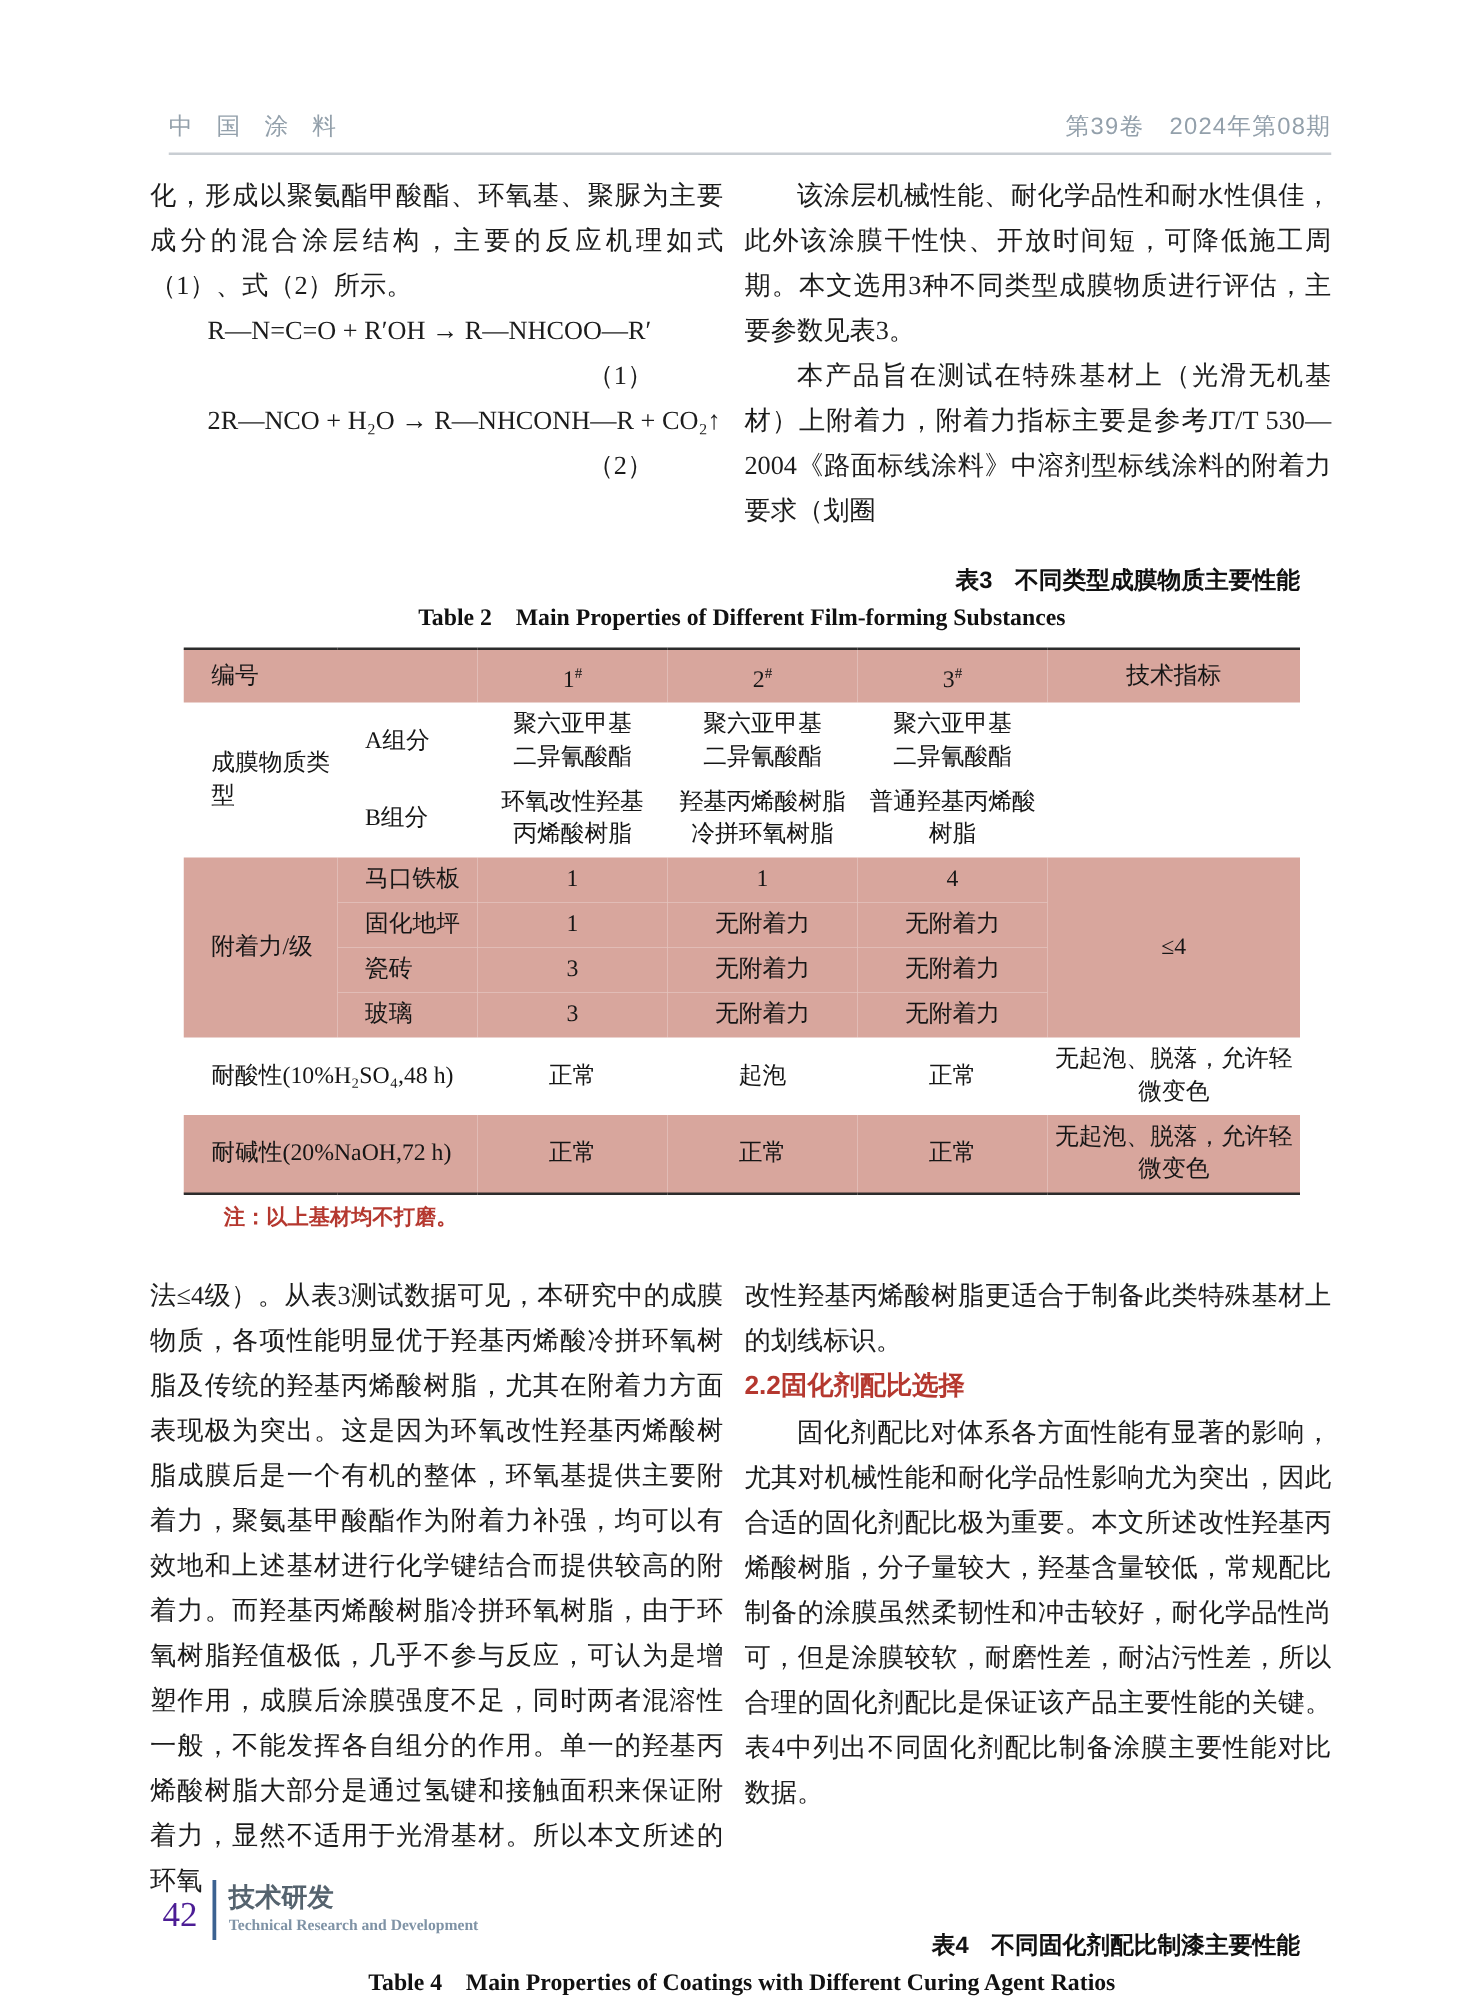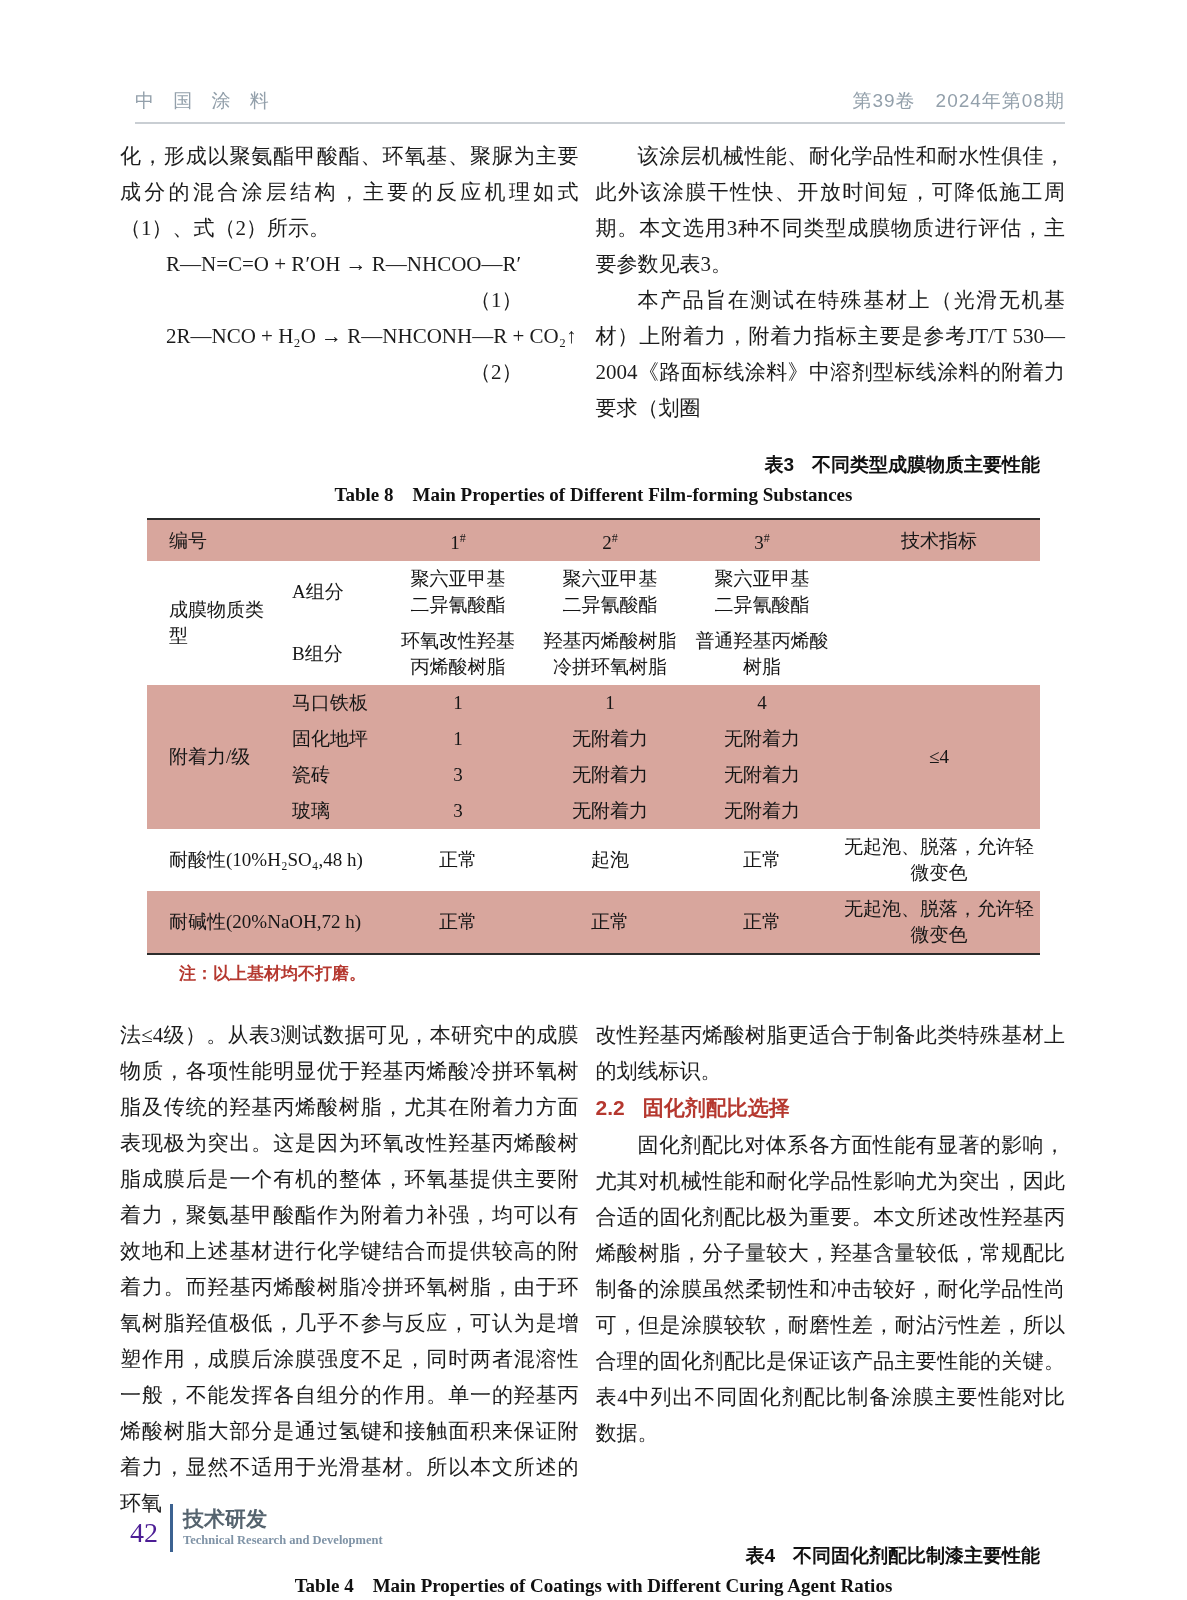--- a/index.html
+++ b/index.html
@@ -24,21 +24,21 @@
   .col-l { width:459px; }
   .col-r { width:470px; }
   .para { font-size:21px; line-height:36px; text-align:justify; text-justify:inter-character; }
   .indent { text-indent:2em; }
   .eq      { font-size:21px; line-height:36px; padding-left:46px; }
   .eq-no   { font-size:21px; line-height:36px; text-align:right; padding-right:56px; }
   .section-heading {
     font-family:"Liberation Sans","DejaVu Sans",sans-serif;
     font-weight:bold; color:#b5382f; font-size:21px; line-height:38px;
   }
-  .section-heading .sec-num { margin-right:18px; }
+  .section-heading .sec-num { }
   
   .table-block { margin:26px auto 0; width:893px; }
   .tbl-title-cn {
     text-align:right; font-family:"Liberation Sans","DejaVu Sans",sans-serif;
     font-weight:bold; font-size:19px; line-height:26px; color:#111;
   }
   .tbl-title-cn .t-gap { display:inline-block; width:18px; }
   .tbl-title-en {
     text-align:center; font-family:"Liberation Serif","DejaVu Serif",serif;
     font-weight:bold; font-size:19px; line-height:26px; color:#111; margin-top:4px;
@@ -96,21 +96,21 @@
       <div class="eq-no">（2）</div>
     </div>
     <div class="col-r">
       <div class="para indent">该涂层机械性能、耐化学品性和耐水性俱佳，此外该涂膜干性快、开放时间短，可降低施工周期。本文选用3种不同类型成膜物质进行评估，主要参数见表3。</div>
       <div class="para indent">本产品旨在测试在特殊基材上（光滑无机基材）上附着力，附着力指标主要是参考JT/T 530—2004《路面标线涂料》中溶剂型标线涂料的附着力要求（划圈</div>
     </div>
   </div>
 
   <div class="table-block">
     <div class="tbl-title-cn"><span>表3</span><span class="t-gap"></span><span>不同类型成膜物质主要性能</span></div>
-    <div class="tbl-title-en">Table 8　Main Properties of Different Film-forming Substances</div>
+    <div class="tbl-title-en">Table 2　Main Properties of Different Film-forming Substances</div>
     <table class="data">
       <colgroup>
         <col style="width:123px">
           <col style="width:112px">
           <col style="width:152px">
         <col style="width:152px">
           <col style="width:152px">
           <col style="width:202px">
       </colgroup>
       <tbody>

